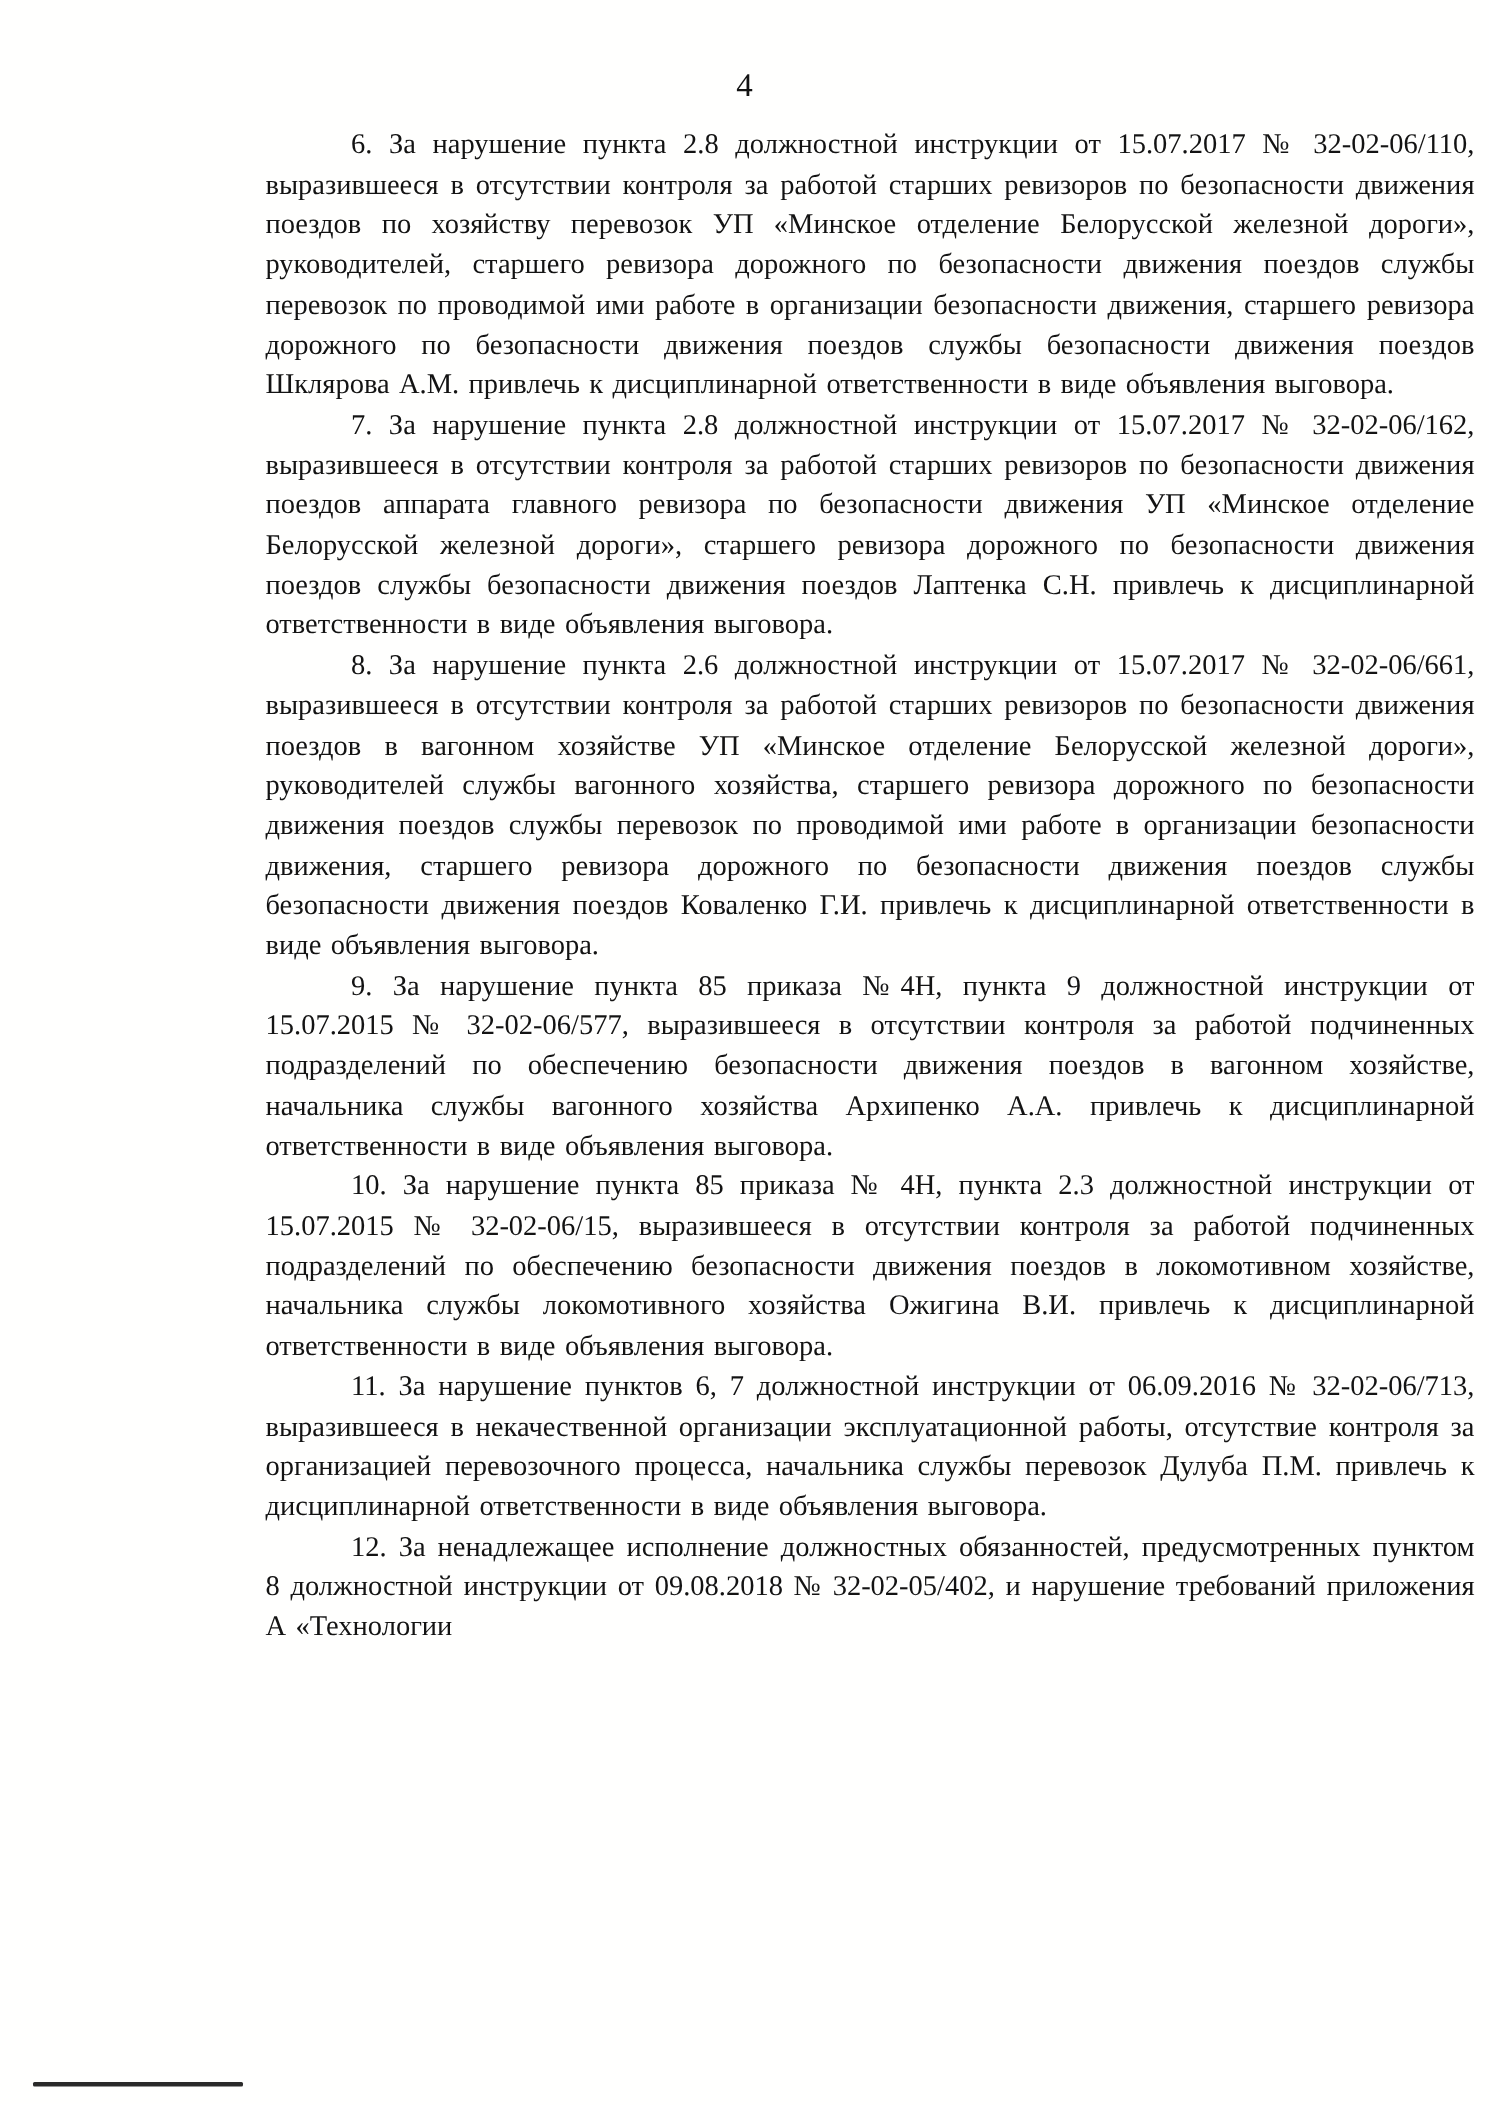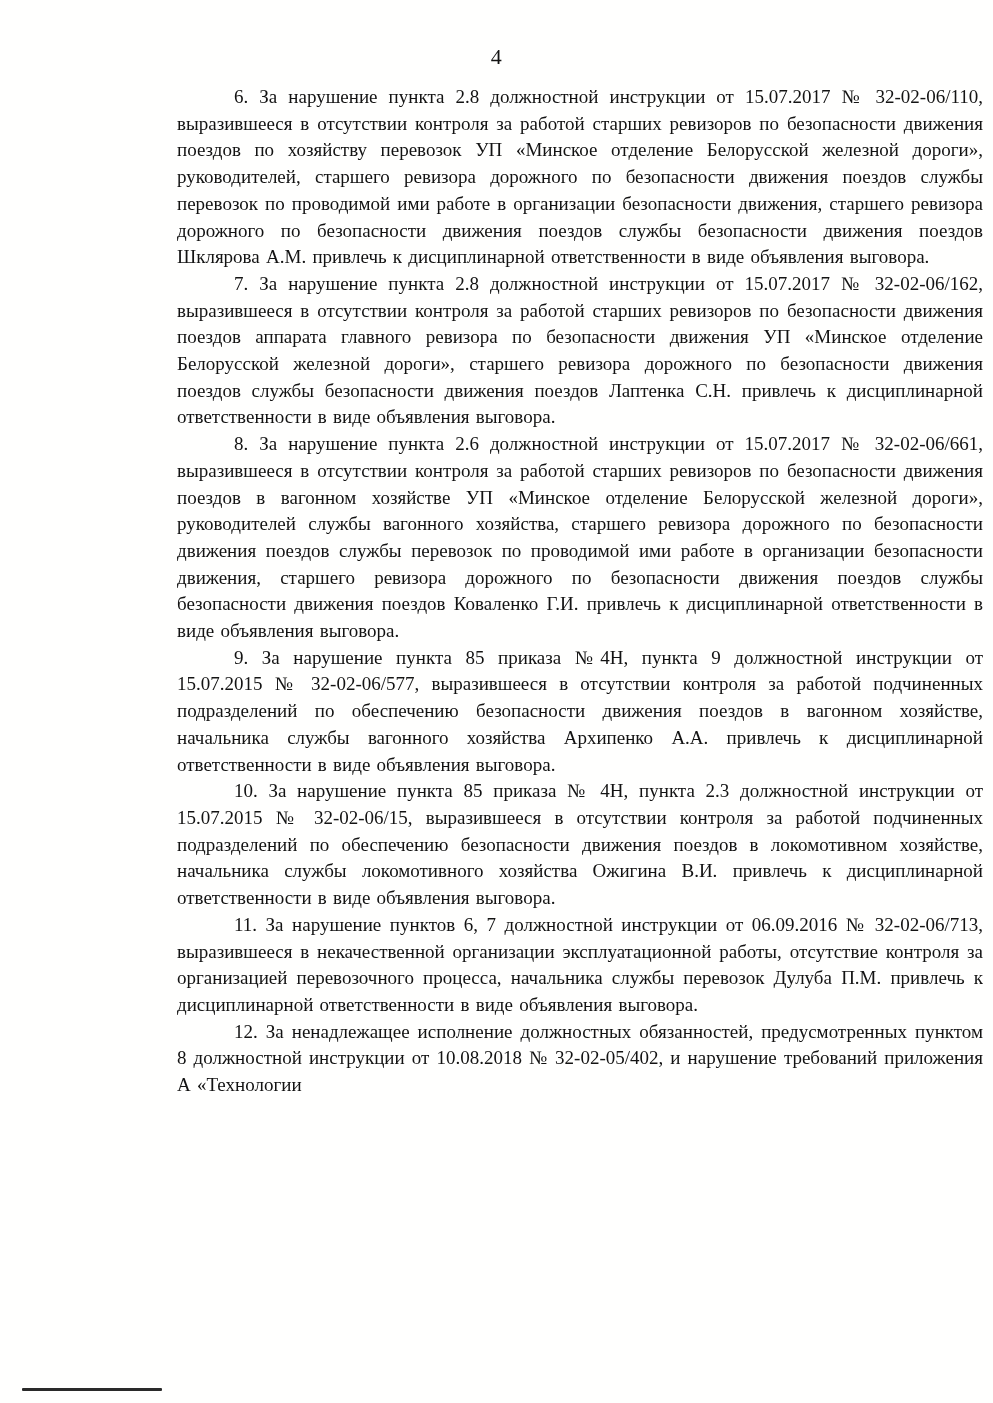--- a/index.html
+++ b/index.html
@@ -58,17 +58,17 @@
 <div class="page">
   <div class="page-number">4</div>
 
   <div class="content">
     <p>6. За нарушение пункта 2.8 должностной инструкции от 15.07.2017 № 32-02-06/110, выразившееся в отсутствии контроля за работой старших ревизоров по безопасности движения поездов по хозяйству перевозок УП «Минское отделение Белорусской железной дороги», руководителей, старшего ревизора дорожного по безопасности движения поездов службы перевозок по проводимой ими работе в организации безопасности движения, старшего ревизора дорожного по безопасности движения поездов службы безопасности движения поездов Шклярова А.М. привлечь к дисциплинарной ответственности в виде объявления выговора.</p>
     <p>7. За нарушение пункта 2.8 должностной инструкции от 15.07.2017 № 32-02-06/162, выразившееся в отсутствии контроля за работой старших ревизоров по безопасности движения поездов аппарата главного ревизора по безопасности движения УП «Минское отделение Белорусской железной дороги», старшего ревизора дорожного по безопасности движения поездов службы безопасности движения поездов Лаптенка С.Н. привлечь к дисциплинарной ответственности в виде объявления выговора.</p>
     <p>8. За нарушение пункта 2.6 должностной инструкции от 15.07.2017 № 32-02-06/661, выразившееся в отсутствии контроля за работой старших ревизоров по безопасности движения поездов в вагонном хозяйстве УП «Минское отделение Белорусской железной дороги», руководителей службы вагонного хозяйства, старшего ревизора дорожного по безопасности движения поездов службы перевозок по проводимой ими работе в организации безопасности движения, старшего ревизора дорожного по безопасности движения поездов службы безопасности движения поездов Коваленко Г.И. привлечь к дисциплинарной ответственности в виде объявления выговора.</p>
     <p>9. За нарушение пункта 85 приказа №4Н, пункта 9 должностной инструкции от 15.07.2015 № 32-02-06/577, выразившееся в отсутствии контроля за работой подчиненных подразделений по обеспечению безопасности движения поездов в вагонном хозяйстве, начальника службы вагонного хозяйства Архипенко А.А. привлечь к дисциплинарной ответственности в виде объявления выговора.</p>
     <p>10. За нарушение пункта 85 приказа № 4Н, пункта 2.3 должностной инструкции от 15.07.2015 № 32-02-06/15, выразившееся в отсутствии контроля за работой подчиненных подразделений по обеспечению безопасности движения поездов в локомотивном хозяйстве, начальника службы локомотивного хозяйства Ожигина В.И. привлечь к дисциплинарной ответственности в виде объявления выговора.</p>
     <p>11. За нарушение пунктов 6, 7 должностной инструкции от 06.09.2016 № 32-02-06/713, выразившееся в некачественной организации эксплуатационной работы, отсутствие контроля за организацией перевозочного процесса, начальника службы перевозок Дулуба П.М. привлечь к дисциплинарной ответственности в виде объявления выговора.</p>
-    <p>12. За ненадлежащее исполнение должностных обязанностей, предусмотренных пунктом 8 должностной инструкции от 10.08.2018 № 32-02-05/402, и нарушение требований приложения А «Технологии</p>
+    <p>12. За ненадлежащее исполнение должностных обязанностей, предусмотренных пунктом 8 должностной инструкции от 09.08.2018 № 32-02-05/402, и нарушение требований приложения А «Технологии</p>
   </div>
 
   <div class="footer-line"></div>
 </div>
 
 </body></html>

